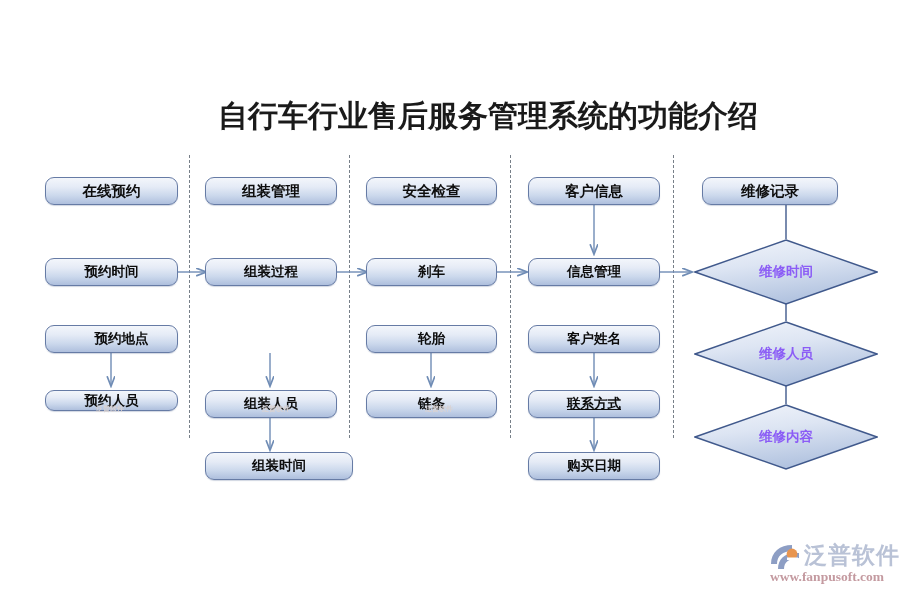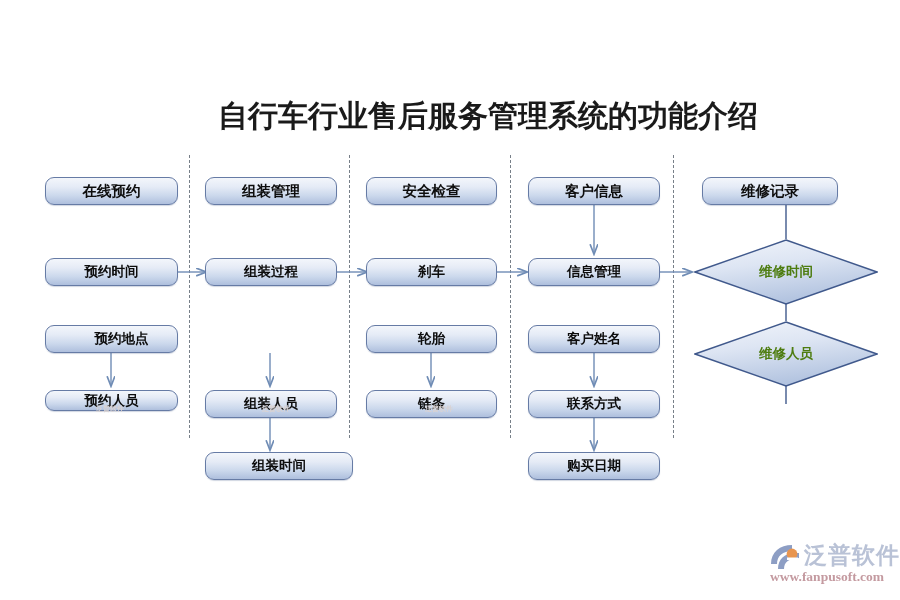--- a/index.html
+++ b/index.html
@@ -46,21 +46,21 @@
     font-size:14.5px;
     font-weight:bold;
     white-space:nowrap;
   }
   .node.small{font-size:13.5px;}
 
   
   .diamond{
     position:absolute;
     display:flex;align-items:center;justify-content:center;
-    color:#4d7c0f;
+    color:#8b5cf6;
     font-size:13.5px;
     font-weight:bold;
     white-space:nowrap;
   }
   .diamond .dm-shape{position:absolute;left:0;top:0;width:100%;height:100%;}
   .diamond .dm-label{position:relative;z-index:2;}
 
   
   .logo{
     position:absolute;
@@ -144,21 +144,21 @@
   <div class="node small" style="left:205px;top:452px;width:148px;height:28px;">组装时间</div>
 
   <div class="node" style="left:366px;top:177px;width:131px;height:28px;">安全检查</div>
   <div class="node small" style="left:366px;top:258px;width:131px;height:28px;">刹车</div>
   <div class="node small" style="left:366px;top:325px;width:131px;height:28px;">轮胎</div>
   <div class="node small" style="left:366px;top:390px;width:131px;height:28px;">链条</div>
 
   <div class="node" style="left:528px;top:177px;width:132px;height:28px;">客户信息</div>
   <div class="node small" style="left:528px;top:258px;width:132px;height:28px;">信息管理</div>
   <div class="node small" style="left:528px;top:325px;width:132px;height:28px;">客户姓名</div>
-  <div class="node small" style="left:528px;top:390px;width:132px;height:28px;">联系方式</div>
+  <div class="node small" style="left:528px;top:390px;width:132px;height:28px;text-decoration:underline;">联系方式</div>
   <div class="node small" style="left:528px;top:452px;width:132px;height:28px;">购买日期</div>
 
   <div class="node" style="left:702px;top:177px;width:136px;height:28px;">维修记录</div>
 
   <div class="diamond" style="left:694px;top:239px;width:184px;height:66px;">
     <svg class="dm-shape" viewBox="0 0 184 66" preserveAspectRatio="none">
       <defs>
         <linearGradient id="dg1" x1="0" y1="0" x2="0.35" y2="1">
           <stop offset="0%" stop-color="#f2f5fb"></stop>
           <stop offset="45%" stop-color="#dde5f3"></stop>
@@ -177,20 +177,33 @@
           <stop offset="0%" stop-color="#f2f5fb"></stop>
           <stop offset="45%" stop-color="#dde5f3"></stop>
           <stop offset="100%" stop-color="#b3c4e0"></stop>
         </linearGradient>
       </defs>
       <polygon points="92,1 183,33 92,65 1,33" fill="url(#dg2)" stroke="#40598c" stroke-width="1.4"></polygon>
     </svg>
     <span class="dm-label">维修人员</span>
   </div>
 
+  <div class="diamond" style="left:694px;top:404px;width:184px;height:66px;">
+    <svg class="dm-shape" viewBox="0 0 184 66" preserveAspectRatio="none">
+      <defs>
+        <linearGradient id="dg3" x1="0" y1="0" x2="0.35" y2="1">
+          <stop offset="0%" stop-color="#f2f5fb"></stop>
+          <stop offset="45%" stop-color="#dde5f3"></stop>
+          <stop offset="100%" stop-color="#b3c4e0"></stop>
+        </linearGradient>
+      </defs>
+      <polygon points="92,1 183,33 92,65 1,33" fill="url(#dg3)" stroke="#40598c" stroke-width="1.4"></polygon>
+    </svg>
+    <span class="dm-label">维修内容</span>
+  </div>
 
   <div class="wm" style="left:96px;top:404px;">泛普软件</div>
   <div class="wm" style="left:262px;top:404px;">泛普软件</div>
   <div class="wm" style="left:425px;top:404px;">泛普软件</div>
 
   <div class="logo">
     <svg class="mark" viewBox="0 0 34 30">
       <path d="M3,22 C3,10 12,3 24,3 L24,9 C15,9 9,14 9,22 Z" fill="#8d9ec4"></path>
       <path d="M10,27 C10,17 17,11 27,11 L31,11 L31,16 C21,16 16,20 16,27 Z" fill="#8d9ec4"></path>
       <circle cx="24" cy="12" r="5.4" fill="#e8954f"></circle>

